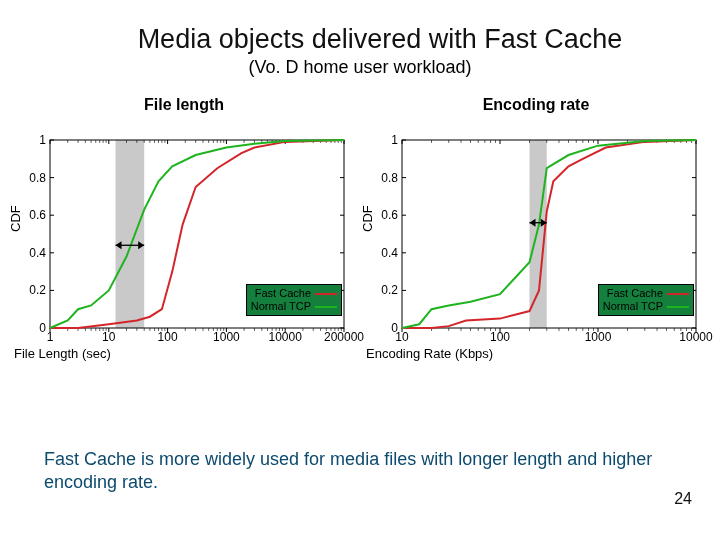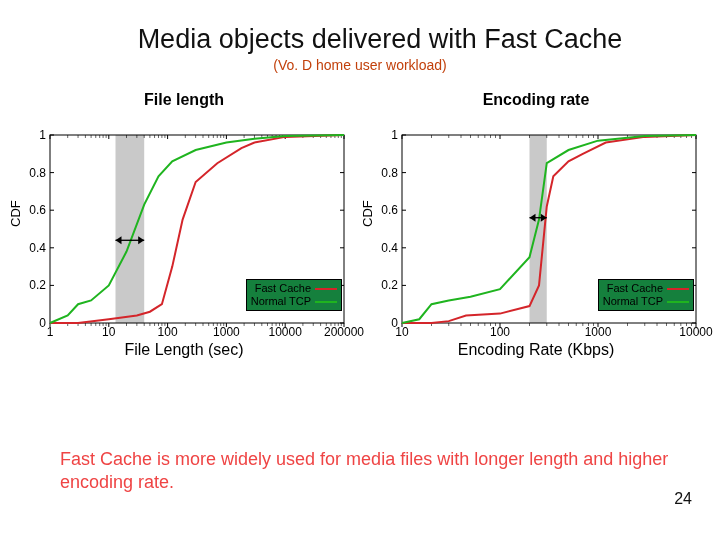--- a/index.html
+++ b/index.html
@@ -14,23 +14,23 @@
   }
   .title {
     text-align: center;
     font-size: 27px;
     margin-top: 24px;
     color: #111;
     padding-left: 40px;
   }
   .subtitle {
     text-align: center;
-    font-size: 14px;
+    font-size: 18px;
     margin-top: 2px;
-    color: #c2410c;
+    color: #000000;
   }
   .chartsrow {
     display: flex;
     justify-content: space-between;
     margin-top: 18px;
     padding: 0 14px;
   }
   .chartblock {
     width: 340px;
   }
@@ -69,41 +69,41 @@
     position: absolute;
     left: -6px;
     top: 100px;
     transform: rotate(-90deg);
     transform-origin: left top;
     font-size: 13px;
   }
   .xlabel {
     position: absolute;
     width: 100%;
-    text-align: center;
+    text-align: left;
     top: 214px;
-    font-size: 16px;
+    font-size: 13px;
   }
   .legendbox {
     position: absolute;
     border: 1px solid #000;
     background: #15803d;
     font-size: 11px;
     padding: 2px 4px;
     line-height: 13px;
   }
   .legrow { display:flex; align-items:center; gap:4px; justify-content:flex-end;}
   .legline { width:22px; height:2px; }
   .footnote {
     position: absolute;
-    left: 60px;
+    left: 44px;
     right: 44px;
     top: 448px;
     font-size: 18px;
-    color: #ef4444;
+    color: #0c4a6e;
     line-height: 1.25;
   }
   .pagenum {
     position: absolute;
     right: 28px;
     bottom: 32px;
     font-size: 16px;
     color: #111;
   }
 </style>

